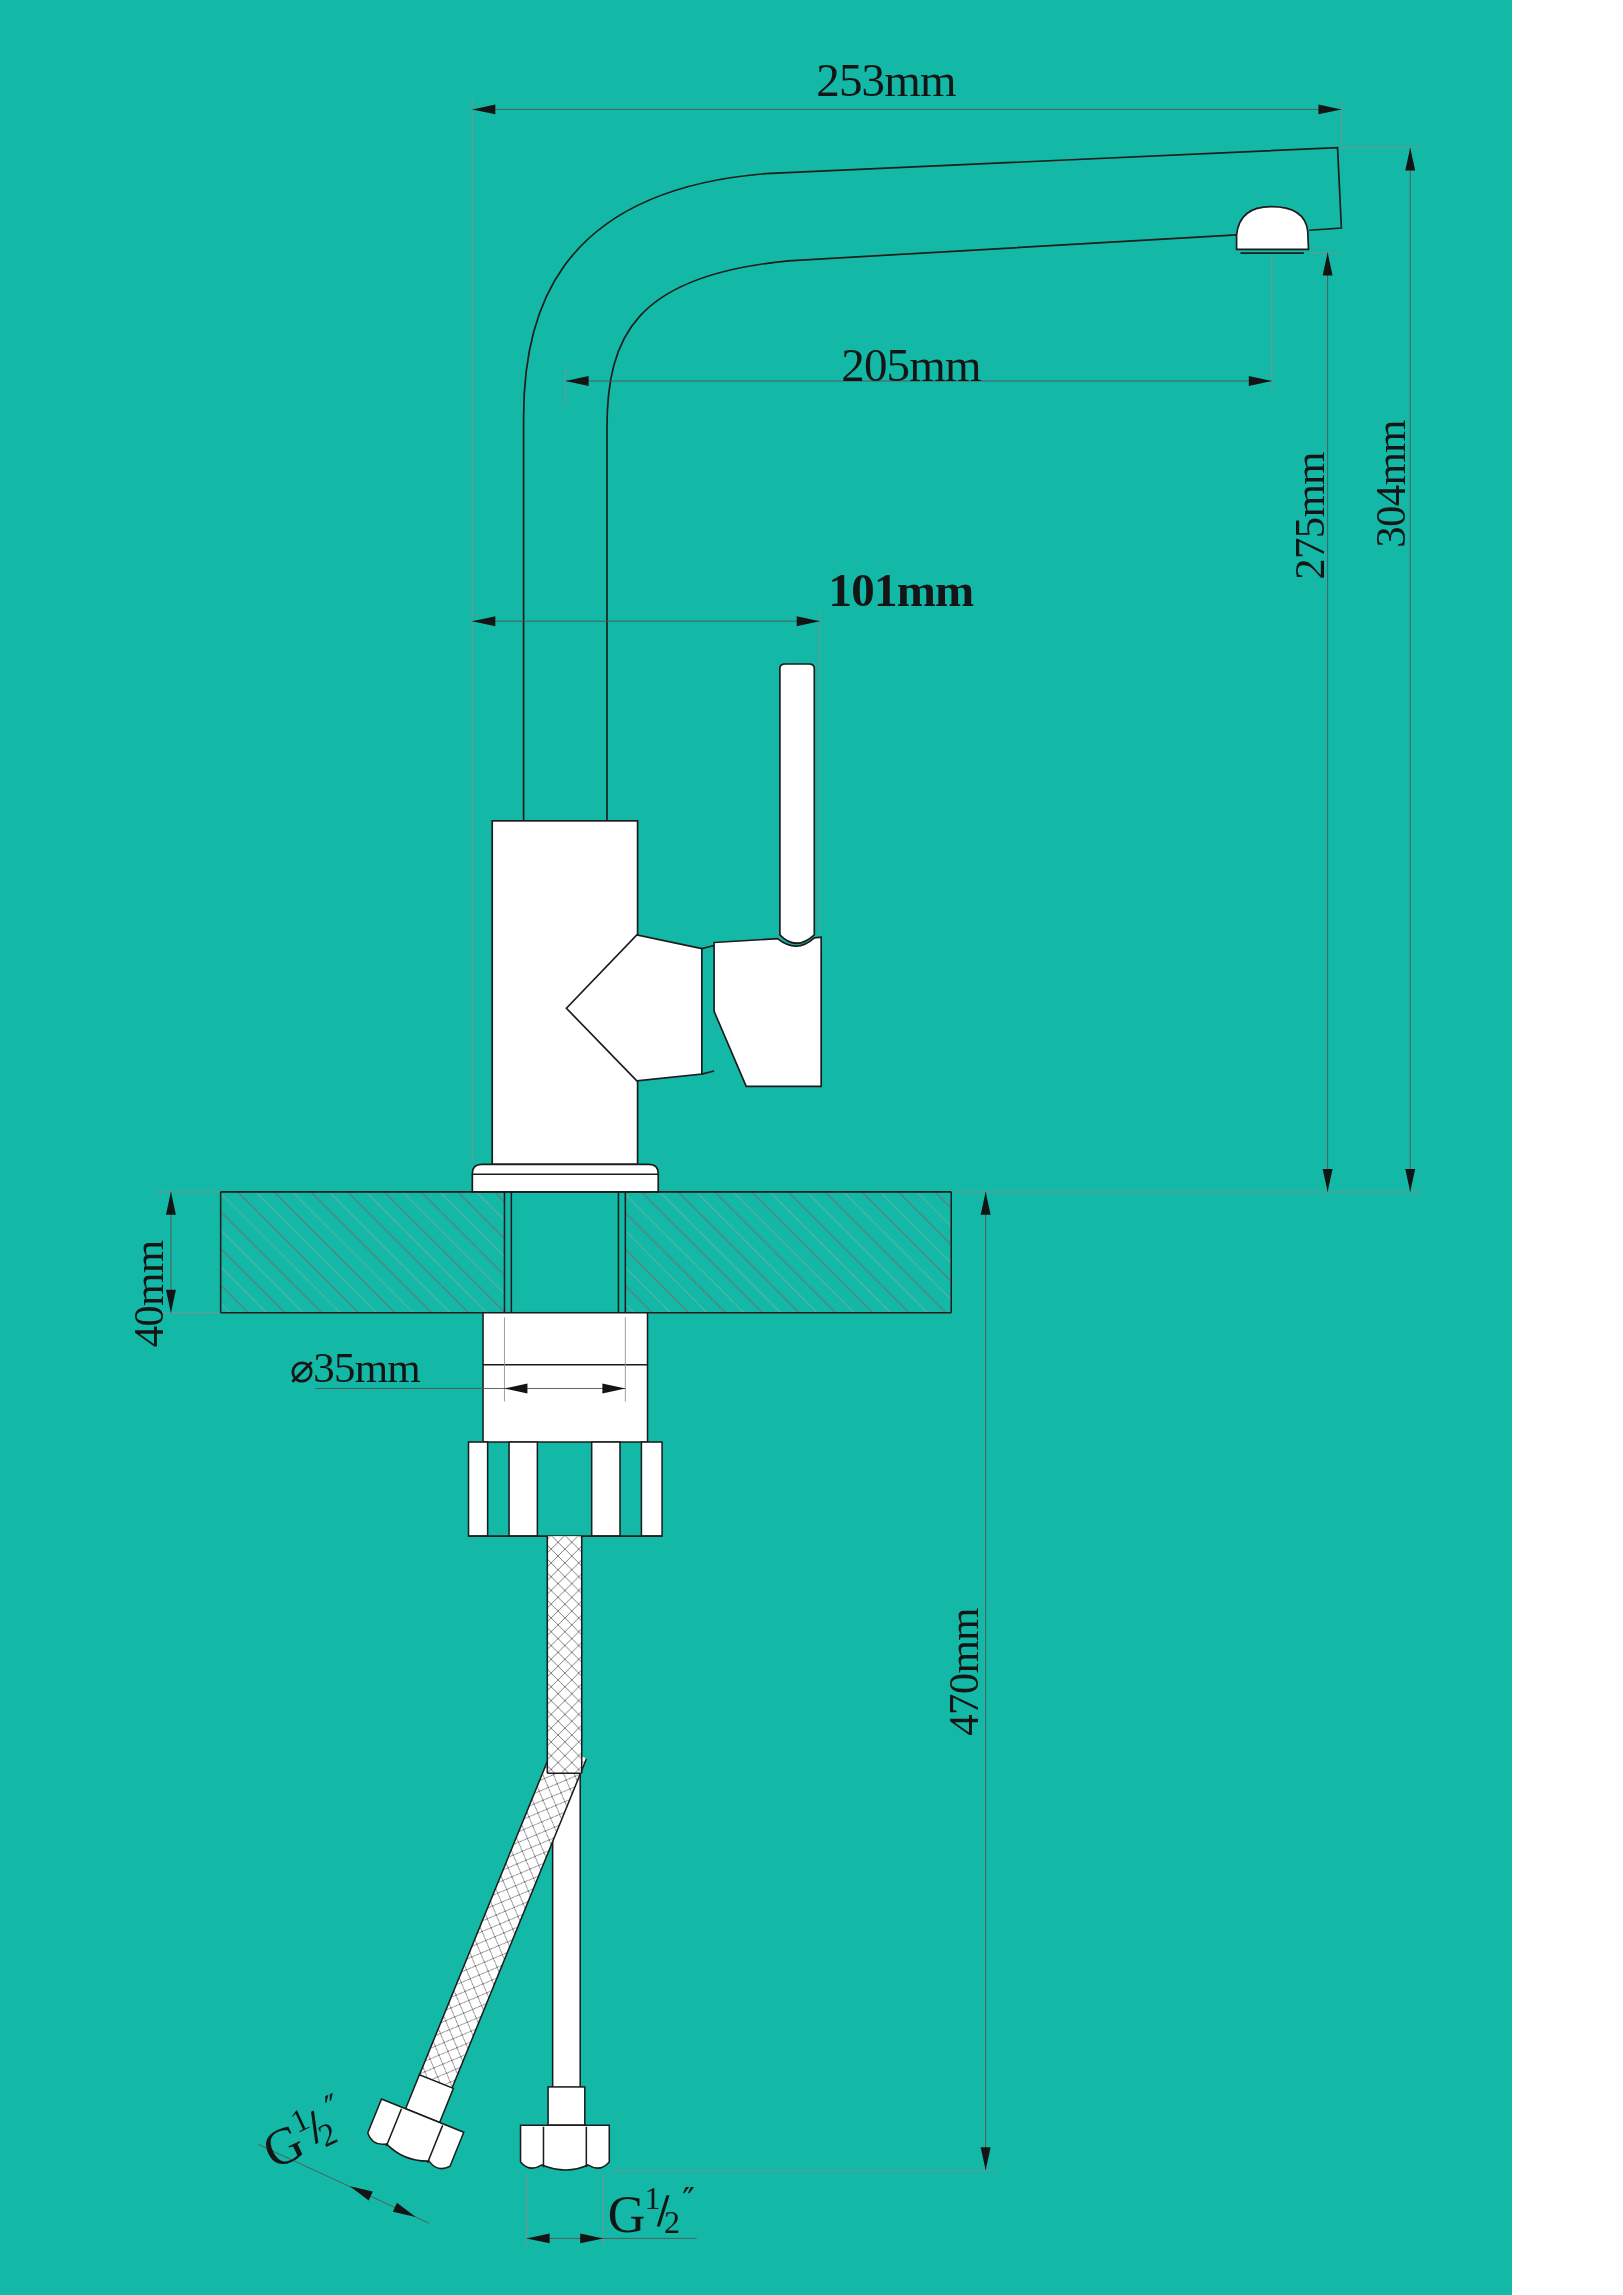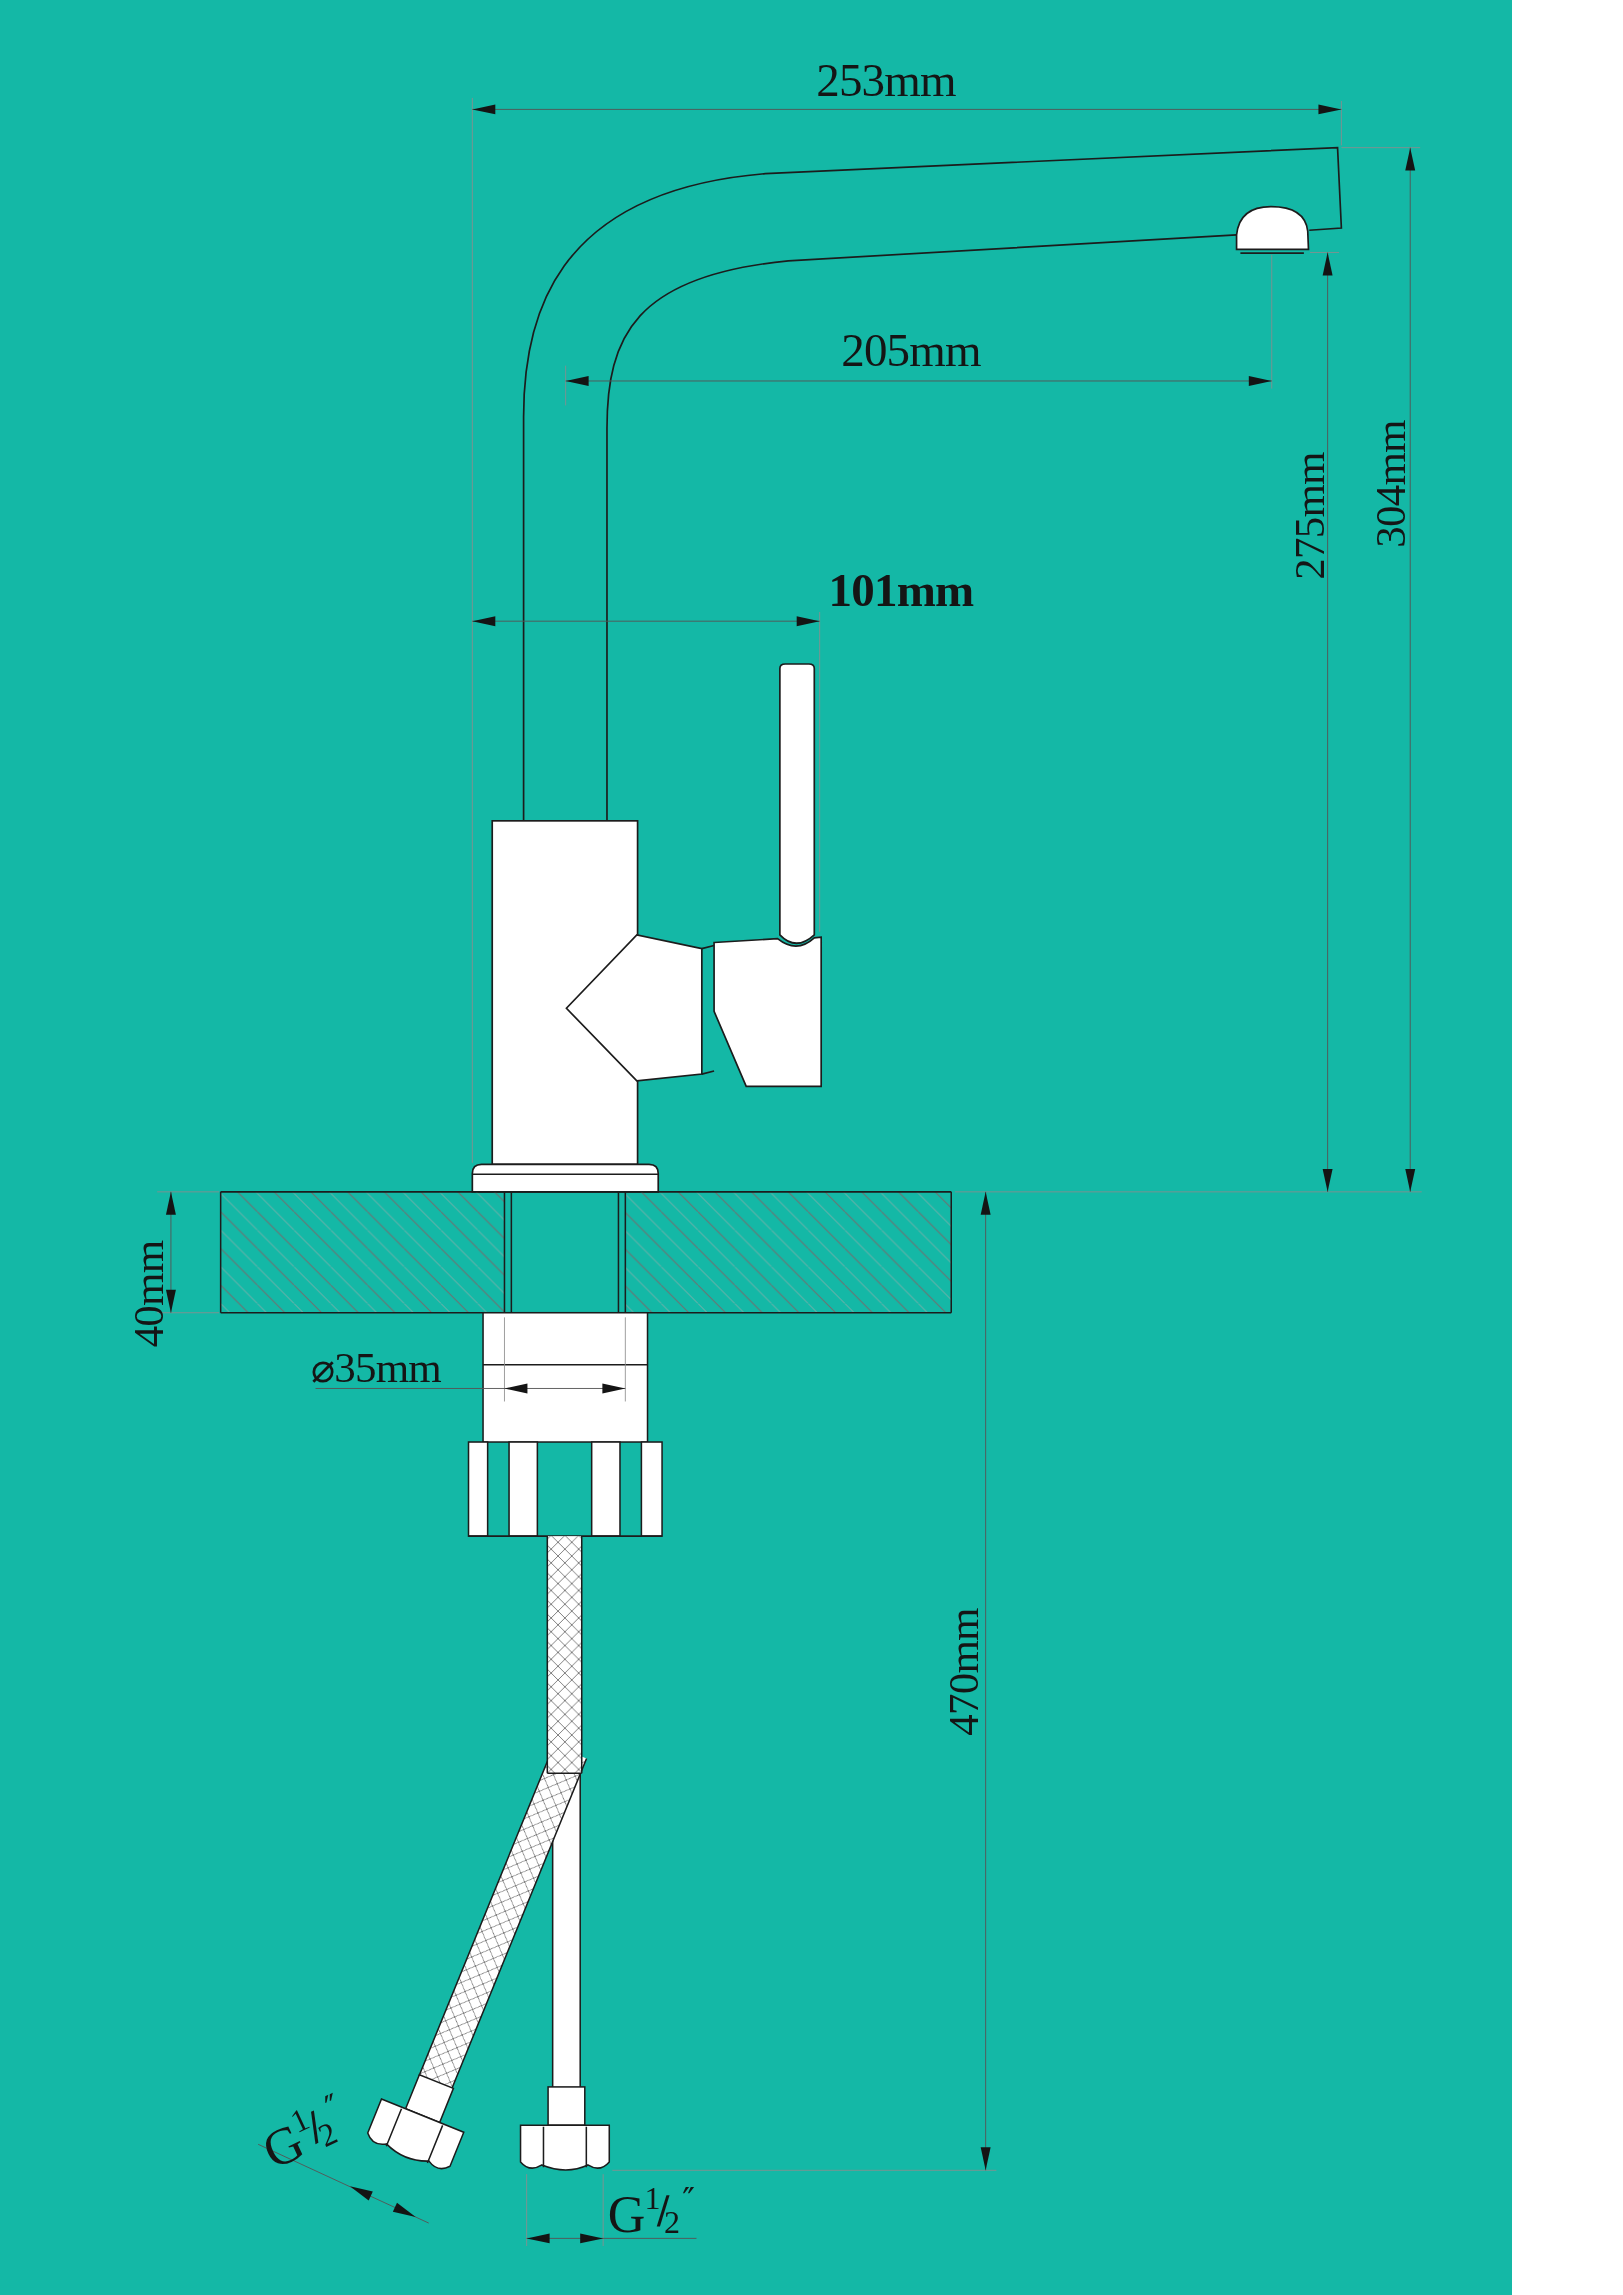--- a/index.html
+++ b/index.html
@@ -167,26 +167,26 @@
 
     <path d="M457,2858 L481.5,2876.5 L486.9,2864.7 Z"></path>
     <path d="M543,2898 L513.1,2891.3 L518.5,2879.5 Z"></path>
 
     <path d="M688,2926 L718,2919.5 L718,2932.5 Z"></path>
     <path d="M788,2926 L758,2919.5 L758,2932.5 Z"></path>
   </g>
 </svg>
 
 <div class="lbl big" style="left:886px;top:80px;">253mm</div>
-<div class="lbl big" style="left:911px;top:350px;">205mm</div>
+<div class="lbl big" style="left:911px;top:365px;">205mm</div>
 <div class="lbl big" style="left:901px;top:590px;font-weight:bold;">101mm</div>
 <div class="lbl mid rot90" style="left:1309px;top:516px;">275mm</div>
 <div class="lbl mid rot90" style="left:1390px;top:484px;">304mm</div>
 <div class="lbl mid rot90" style="left:148px;top:1294px;">40mm</div>
-<div class="lbl mid" style="left:376px;top:1367px;"><span class="sym">⌀</span><span>35mm</span></div>
+<div class="lbl mid" style="left:355px;top:1367px;"><span class="sym">⌀</span><span>35mm</span></div>
 <div class="lbl mid rot90" style="left:963px;top:1672px;">470mm</div>
 
 <div class="lbl g-lbl rot25" style="left:304px;top:2133px;">
   <span class="g-main">G</span><span class="g-num">1</span><span class="g-slash">∕</span><span class="g-den">2</span><span class="g-inch">″</span>
 </div>
 <div class="lbl g-lbl" style="left:651px;top:2211px;">
   <span class="g-main">G</span><span class="g-num">1</span><span class="g-slash">∕</span><span class="g-den">2</span><span class="g-inch">″</span>
 </div>
 
 </div>

